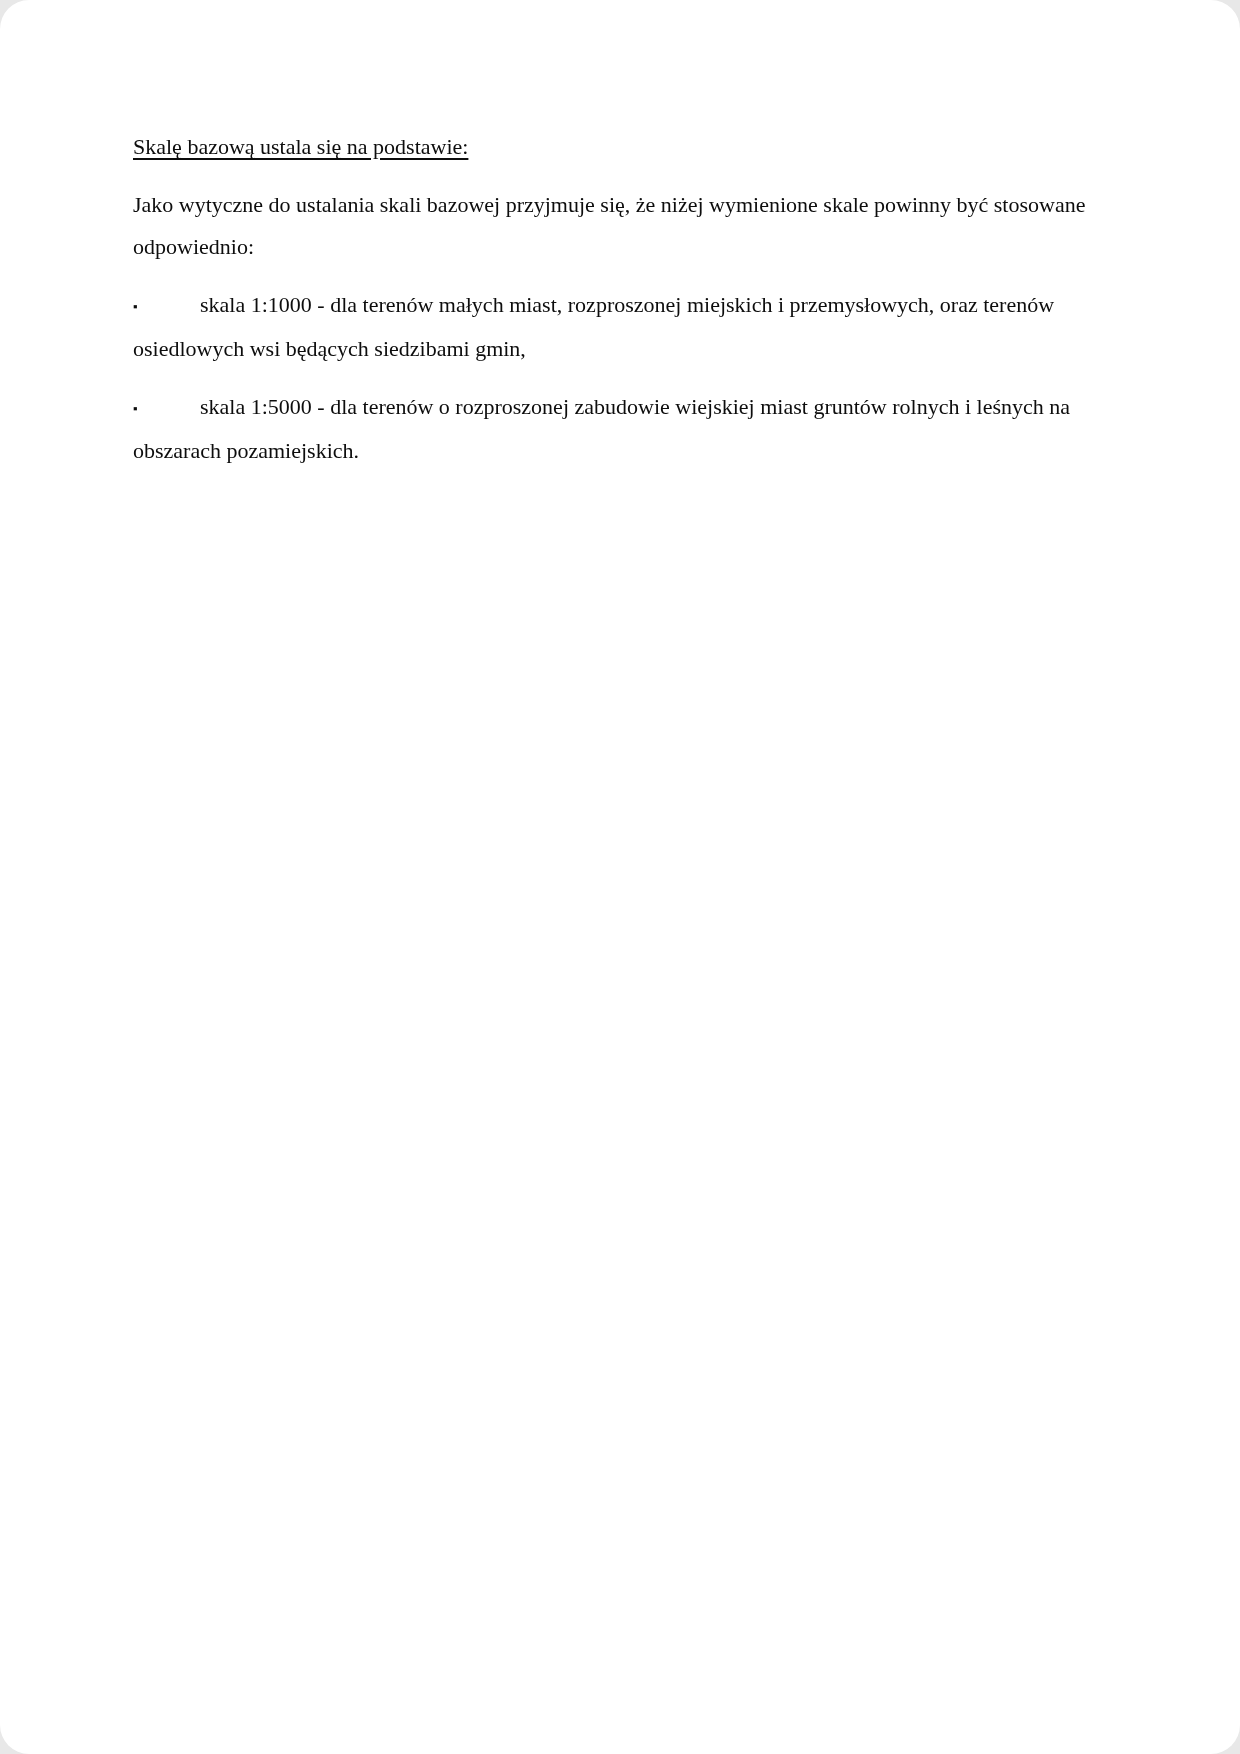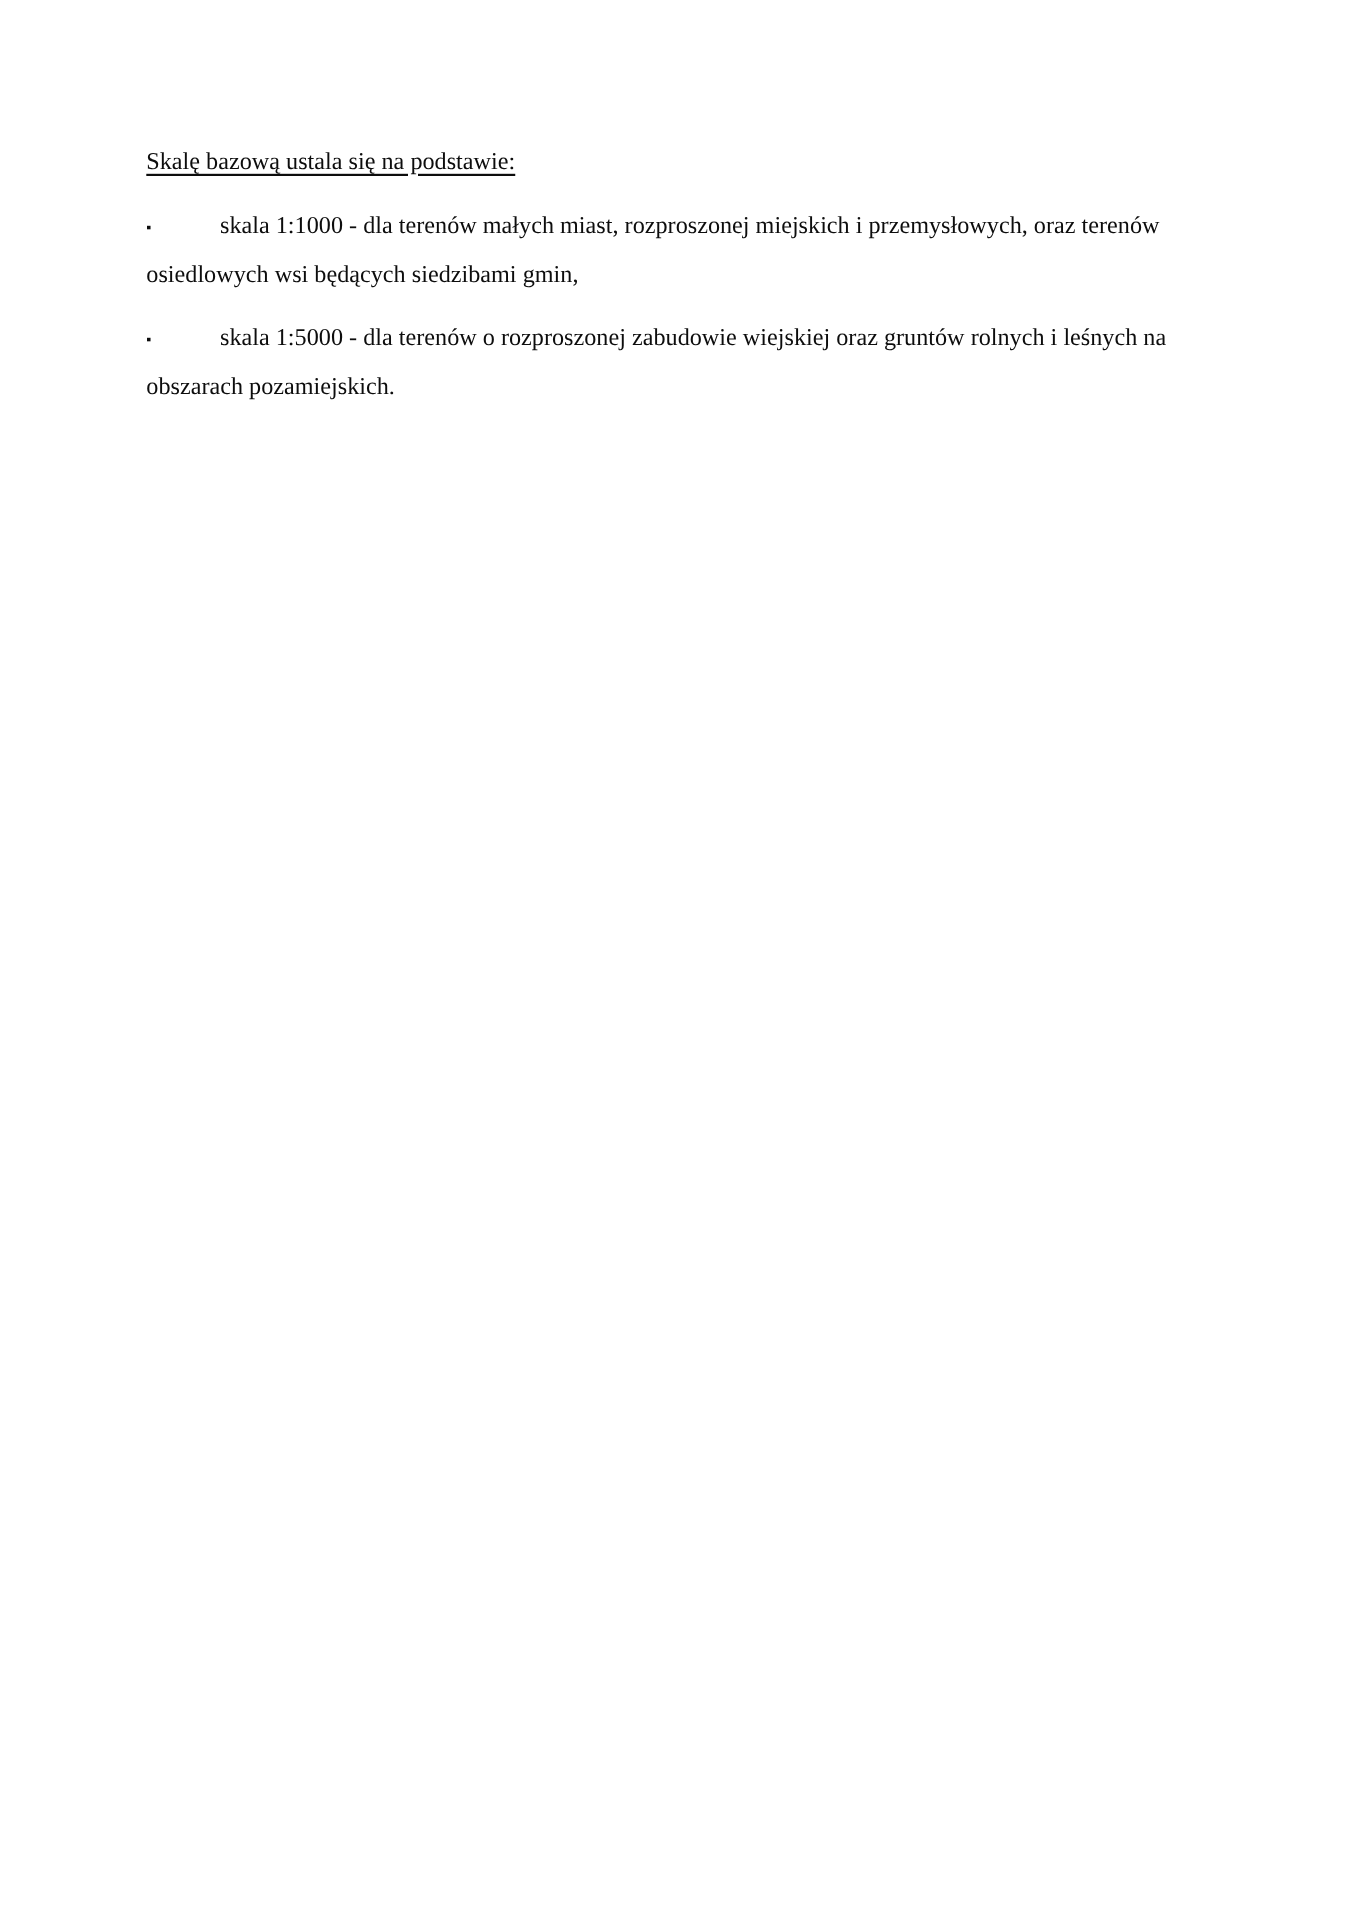--- a/index.html
+++ b/index.html
@@ -8,20 +8,21 @@
     width: 1240px;
     height: 1754px;
     margin: 0 auto;
     background: #ffffff;
     color: #0d0d0d;
     font-family: "Liberation Serif", "DejaVu Serif", serif;
     font-size: 22px;
     overflow: hidden;
     box-sizing: border-box;
     padding: 126px 138px 16px 133px;
+    border-radius: 29px;
     -webkit-font-smoothing: antialiased;
   }
   .page p { margin: 0 0 16px 0; line-height: 42px; }
   .heading {
     text-decoration: underline;
     text-underline-offset: 4px;
   }
   .num {
     display: inline-block;
     width: 67px;
@@ -36,20 +37,21 @@
 </style>
 </head>
 <body>
 
 <div class="page">
 
   <p class="heading">Skalę bazową ustala się na podstawie:</p>
 
 
 
+  <p class="para">Jako wytyczne do ustalania skali bazowej przyjmuje się, że niżej wymienione skale powinny być stosowane odpowiednio:</p>
 
 
   <p class="li"><span class="bullet-marker">▪</span><span>skala 1:1000 - dla terenów małych miast, rozproszonej miejskich i przemysłowych, oraz terenów osiedlowych wsi będących siedzibami gmin,</span></p>
 
 
-  <p class="li"><span class="bullet-marker">▪</span><span>skala 1:5000 - dla terenów o rozproszonej zabudowie wiejskiej oraz gruntów rolnych i leśnych na obszarach pozamiejskich.</span></p>
+  <p class="li"><span class="bullet-marker">▪</span><span>skala 1:5000 - dla terenów o rozproszonej zabudowie wiejskiej miast gruntów rolnych i leśnych na obszarach pozamiejskich.</span></p>
 
 </div>
 
 </body></html>

